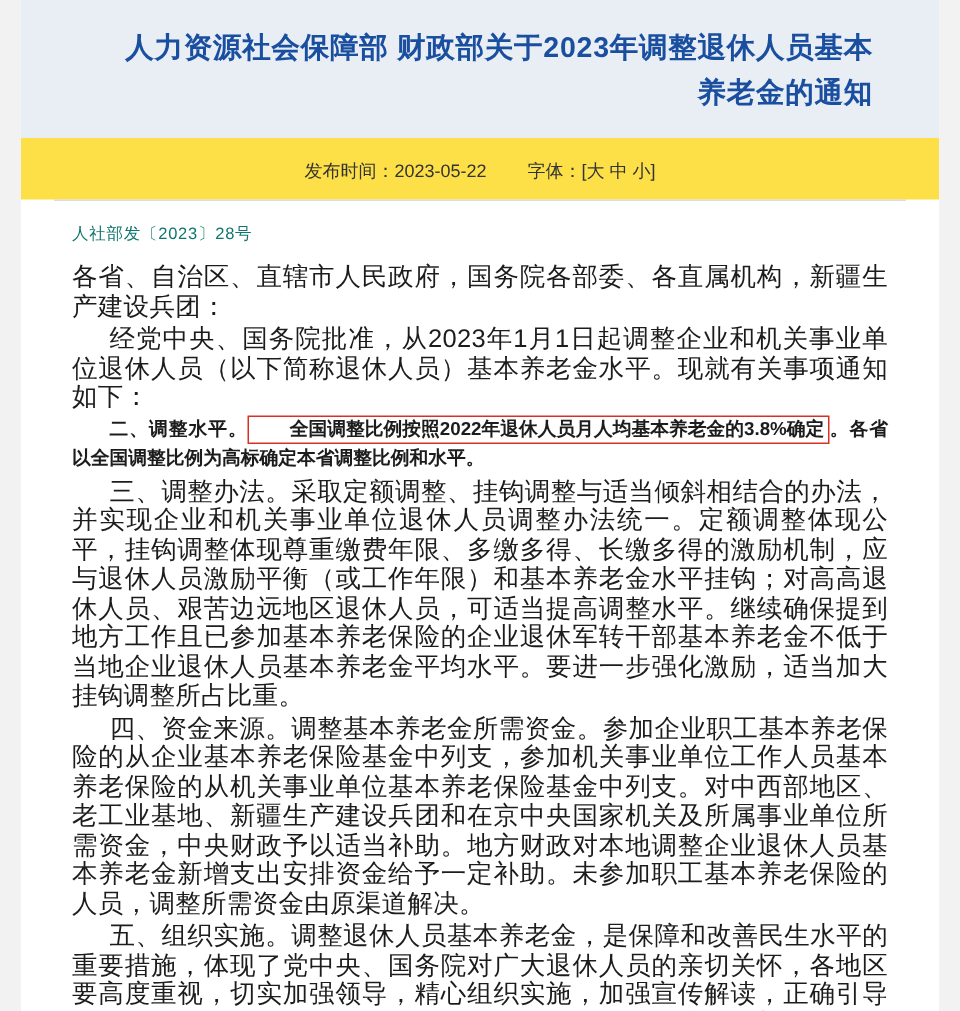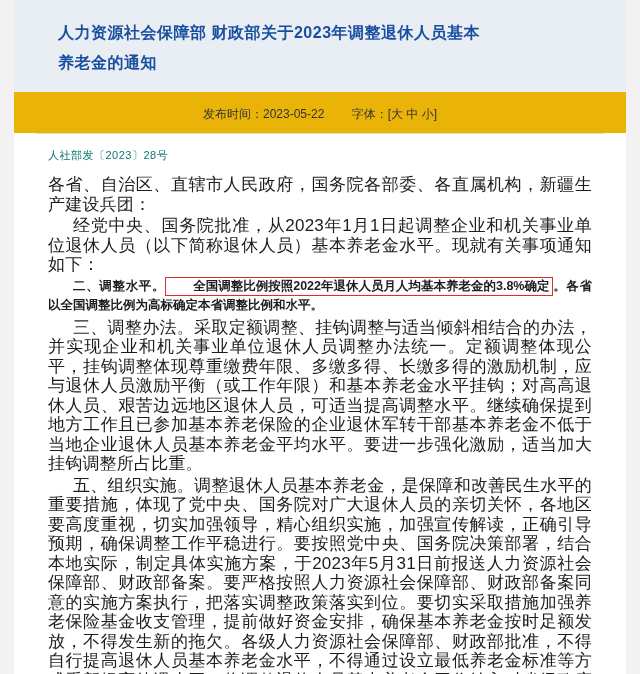--- a/index.html
+++ b/index.html
@@ -20,28 +20,28 @@
     background: #ffffff;
     box-sizing: border-box;
   }
   .header-band {
     background: #e9eef5;
     padding: 18px 44px 14px 44px;
     box-sizing: border-box;
   }
   .doc-title {
     color: #1a4fa0;
-    font-size: 16px;
+    font-size: 19px;
     font-weight: bold;
     line-height: 30px;
-    text-align: left;
+    text-align: right;
     letter-spacing: 0.5px;
   }
   .meta-row {
-    background: #eab308;
+    background: #fde047;
     padding: 14px 0 10px 0;
     text-align: center;
     font-size: 12px;
     color: #333333;
   }
   .meta-row span {
     margin: 0 12px;
   }
   .meta-sizes {
     color: #333333;
@@ -144,18 +144,19 @@
 
       <p class="body-text indent">经党中央、国务院批准，从2023年1月1日起调整企业和机关事业单位退休人员（以下简称退休人员）基本养老金水平。现就有关事项通知如下：</p>
 
 
       <p class="para-with-box">
         <span>二、调整水平。</span><span class="highlight-box">全国调整比例按照2022年退休人员月人均基本养老金的3.8%确定</span><span>。各省以全国调整比例为高标确定本省调整比例和水平。</span>
       </p>
 
       <p class="body-text indent">三、调整办法。采取定额调整、挂钩调整与适当倾斜相结合的办法，并实现企业和机关事业单位退休人员调整办法统一。定额调整体现公平，挂钩调整体现尊重缴费年限、多缴多得、长缴多得的激励机制，应与退休人员激励平衡（或工作年限）和基本养老金水平挂钩；对高高退休人员、艰苦边远地区退休人员，可适当提高调整水平。继续确保提到地方工作且已参加基本养老保险的企业退休军转干部基本养老金不低于当地企业退休人员基本养老金平均水平。要进一步强化激励，适当加大挂钩调整所占比重。</p>
 
+      <p class="body-text indent">四、资金来源。调整基本养老金所需资金。参加企业职工基本养老保险的从企业基本养老保险基金中列支，参加机关事业单位工作人员基本养老保险的从机关事业单位基本养老保险基金中列支。对中西部地区、老工业基地、新疆生产建设兵团和在京中央国家机关及所属事业单位所需资金，中央财政予以适当补助。地方财政对本地调整企业退休人员基本养老金新增支出安排资金给予一定补助。未参加职工基本养老保险的人员，调整所需资金由原渠道解决。</p>
 
       <p class="body-text indent">五、组织实施。调整退休人员基本养老金，是保障和改善民生水平的重要措施，体现了党中央、国务院对广大退休人员的亲切关怀，各地区要高度重视，切实加强领导，精心组织实施，加强宣传解读，正确引导预期，确保调整工作平稳进行。要按照党中央、国务院决策部署，结合本地实际，制定具体实施方案，于2023年5月31日前报送人力资源社会保障部、财政部备案。要严格按照人力资源社会保障部、财政部备案同意的实施方案执行，把落实调整政策落实到位。要切实采取措施加强养老保险基金收支管理，提前做好资金安排，确保基本养老金按时足额发放，不得发生新的拖欠。各级人力资源社会保障部、财政部批准，不得自行提高退休人员基本养老金水平，不得通过设立最低养老金标准等方式重新提高待遇水平。将调整退休人员基本养老金工作纳入对省级政府养老保险工作考核。在京中央国家机关及所属事业单位的调整方案由人力资源社会保障部、财政部制定并组织实施。</p>
 
     </div>
   </div>
 </div>
 
 </body></html>

